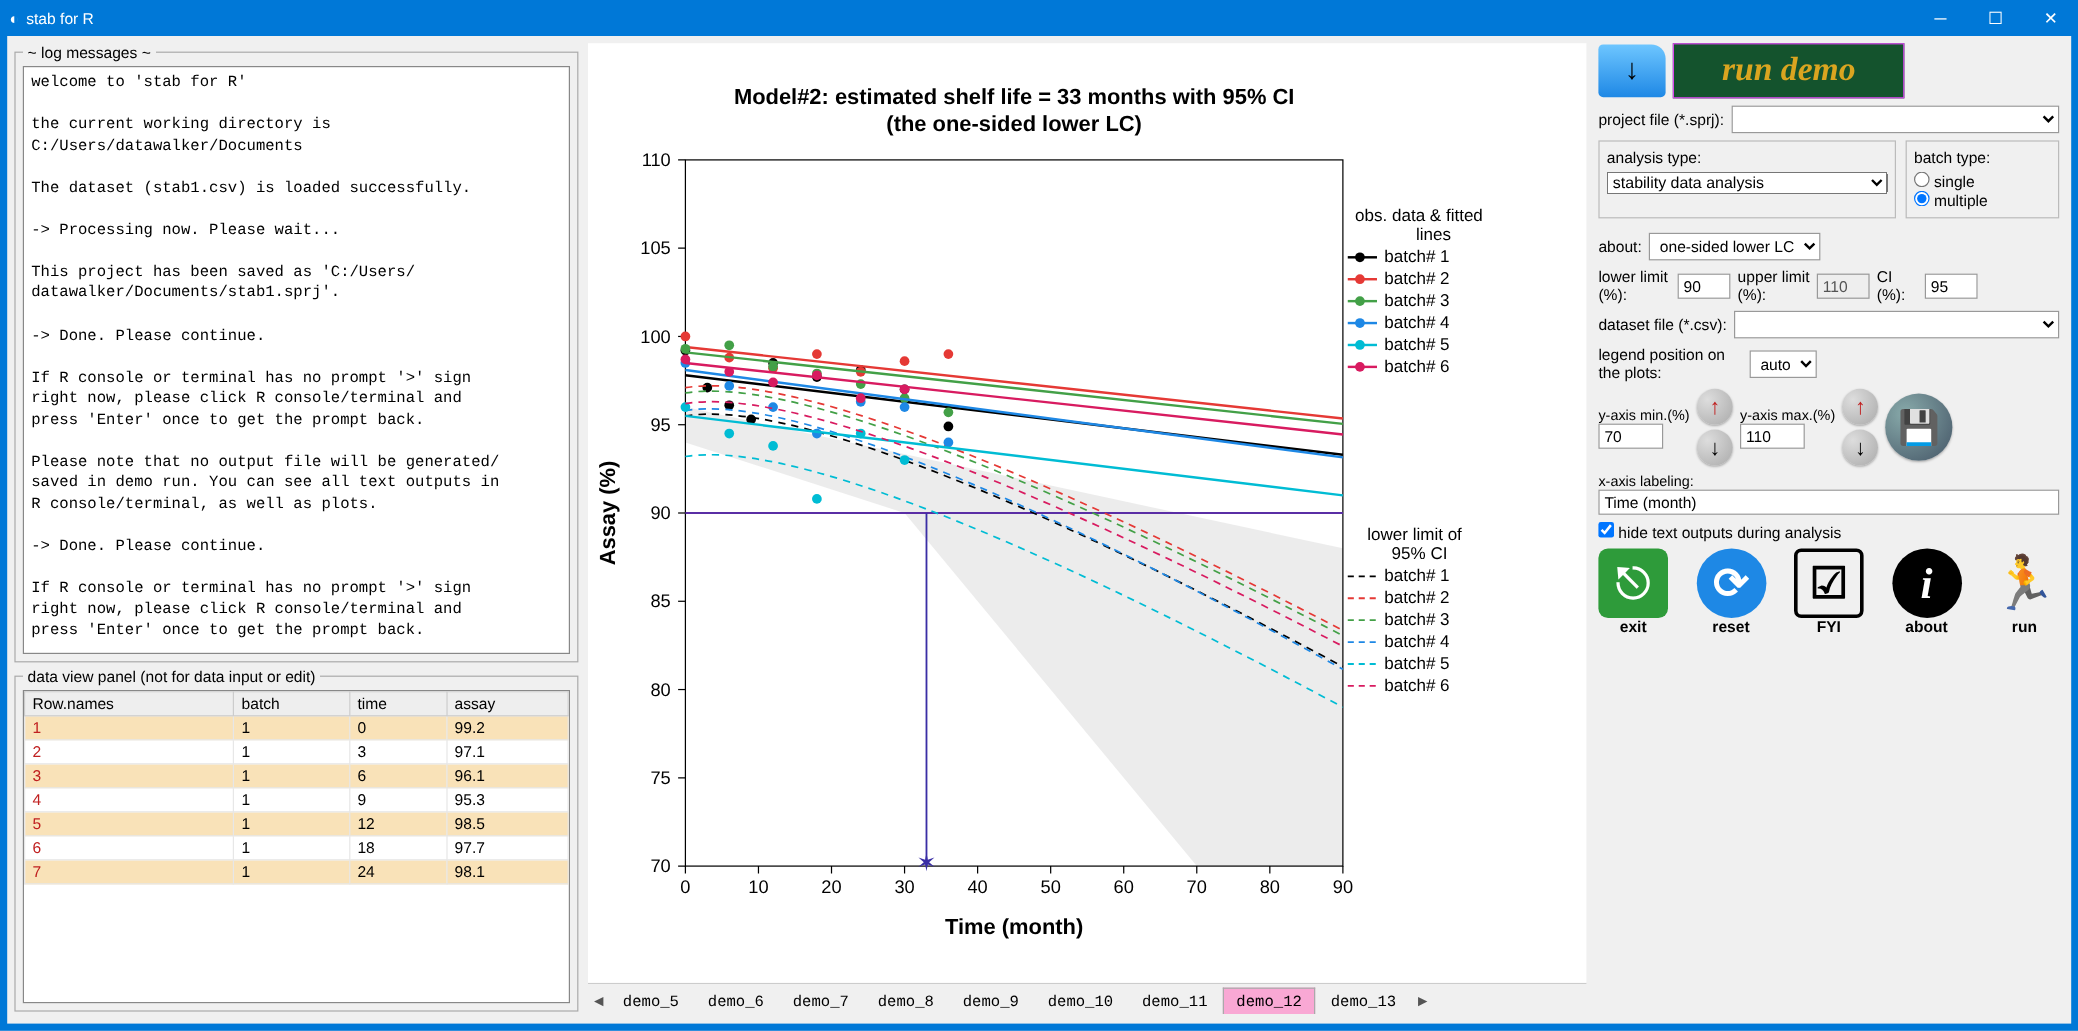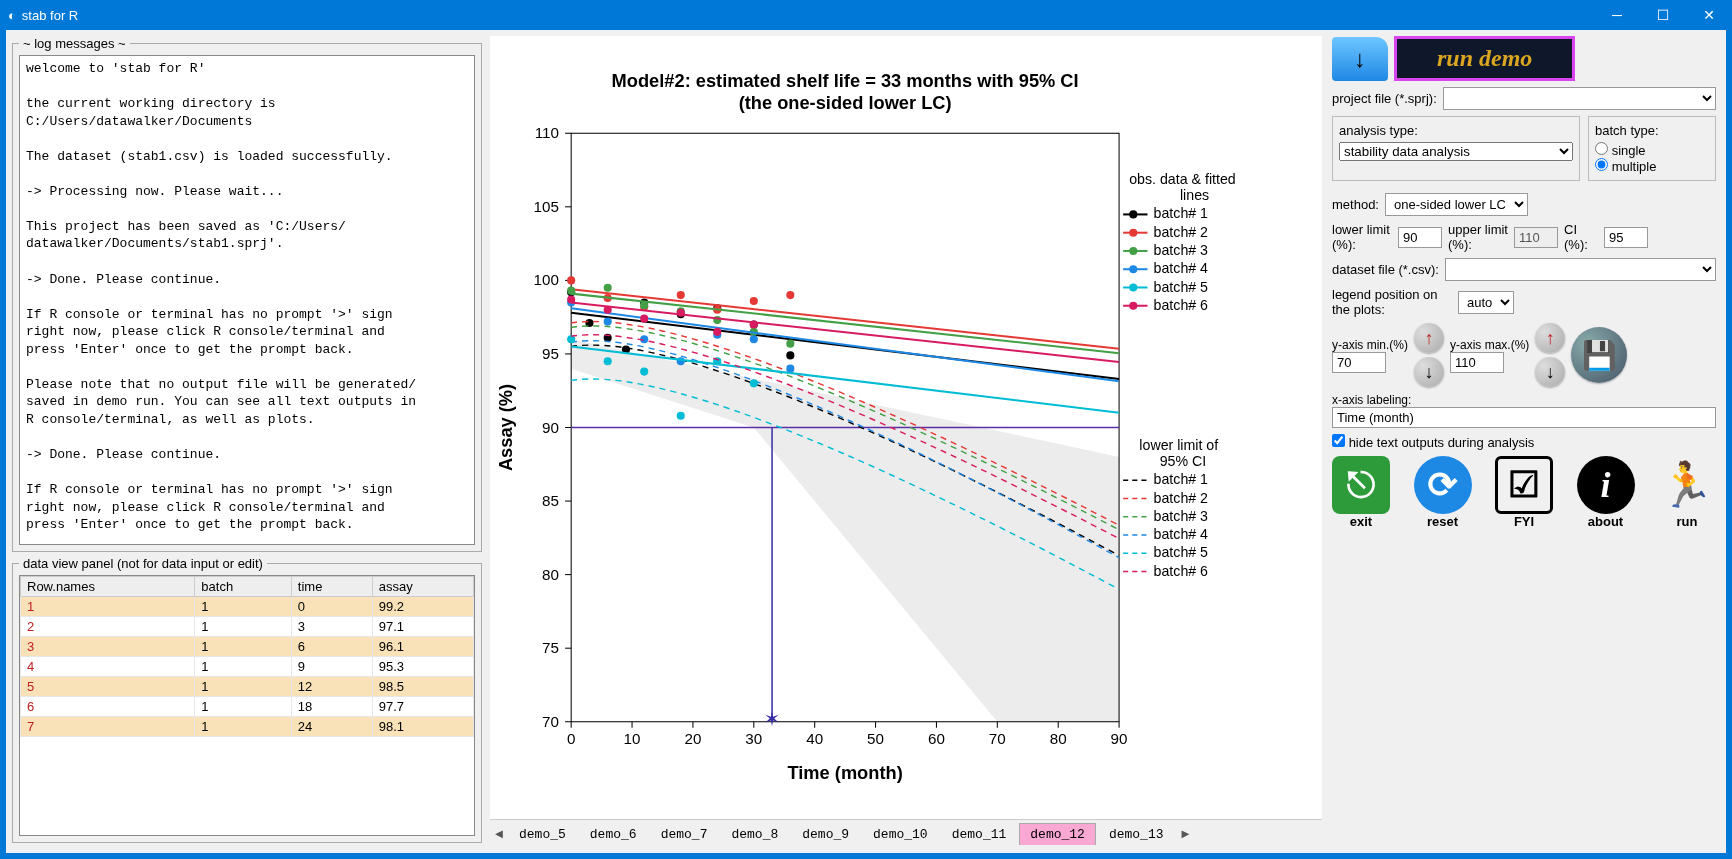--- a/index.html
+++ b/index.html
@@ -24,21 +24,21 @@
 table.data tr.odd td { background: #f9e2b8; }
 table.data tr.even td { background: #fff; }
 .plot-area { flex: 1; background: #fff; position: relative; overflow: hidden; }
 .plot-tabs { height: 28px; display: flex; align-items: center; border-top: 1px solid #ccc; background: #f0f0f0; font-size: 13px; }
 .plot-tabs .arrow { width: 18px; text-align: center; cursor: pointer; color: #555; }
 .plot-tabs .tab { padding: 3px 10px; border: 1px solid transparent; border-bottom: none; cursor: pointer; margin-right: 2px; }
 .plot-tabs .tab.active { background: #f9a8d4; border-color: #aaa; }
 .right-row { display: flex; align-items: center; gap: 6px; margin-bottom: 6px; flex-wrap: wrap; }
 .right-row label { font-size: 13px; }
 .right-row select, .right-row input[type=text] { font-size: 13px; padding: 2px 4px; border: 1px solid #999; background: #fff; }
-.btn-rundemo { background: #0f172a; color: #daa520; font-weight: bold; font-style: italic; font-family: Georgia,serif; font-size: 24px; padding: 6px 40px; border: 3px solid #d946ef; cursor: pointer; }
+.btn-rundemo { background: #14532d; color: #daa520; font-weight: bold; font-style: italic; font-family: Georgia,serif; font-size: 28px; padding: 6px 40px; border: 1px solid #d946ef; cursor: pointer; }
 .iconbtn { display: flex; flex-direction: column; align-items: center; font-size: 13px; font-weight: bold; cursor: pointer; }
 .iconbtn .ic { width: 58px; height: 58px; display: flex; align-items: center; justify-content: center; font-size: 36px; border-radius: 8px; }
 .arrowbtn { width: 30px; height: 30px; border-radius: 50%; background: radial-gradient(circle at 30% 30%, #ddd, #aaa); display: flex; align-items: center; justify-content: center; font-size: 18px; font-weight: bold; cursor: pointer; box-shadow: 0 1px 2px rgba(0,0,0,0.3); }
 .group { border: 1px solid #bbb; padding: 6px; margin-bottom: 6px; }
 .group-title { font-size: 13px; margin-bottom: 4px; }
 .downloadic { width: 56px; height: 44px; background: linear-gradient(#6ec6ff,#1e88e5); border-radius: 4px 12px 4px 4px; display: flex; align-items: center; justify-content: center; color: #000; font-size: 24px; font-weight: bold; cursor:pointer; }
 .bottom-icons { display: flex; justify-content: space-between; margin-top: 6px; }
 svg text { font-family: "Segoe UI",sans-serif; }
 </style>
 </head>
@@ -319,21 +319,21 @@
         <select style="width:100%;"><option>stability data analysis</option></select>
       </div>
       <div class="group" style="width:128px;">
         <div class="group-title">batch type:</div>
         <label style="display:block;"><input type="radio" name="bt" style=""> <span>single</span></label>
         <label style="display:block;"><input type="radio" name="bt" checked="" style=""> <span>multiple</span></label>
       </div>
     </div>
 
     <div class="right-row">
-      <label>method:</label>
+      <label>about:</label>
       <select><option>one-sided lower LC</option></select>
     </div>
 
     <div class="right-row">
       <label style="width:60px;">lower limit (%):</label>
       <input type="text" style="width: 44px;" value="90">
       <label style="width:60px;">upper limit (%):</label>
       <input type="text" style="width: 44px; background: rgb(238, 238, 238);" disabled="" value="110">
       <label style="width:34px;">CI (%):</label>
       <input type="text" style="width: 44px;" value="95">

